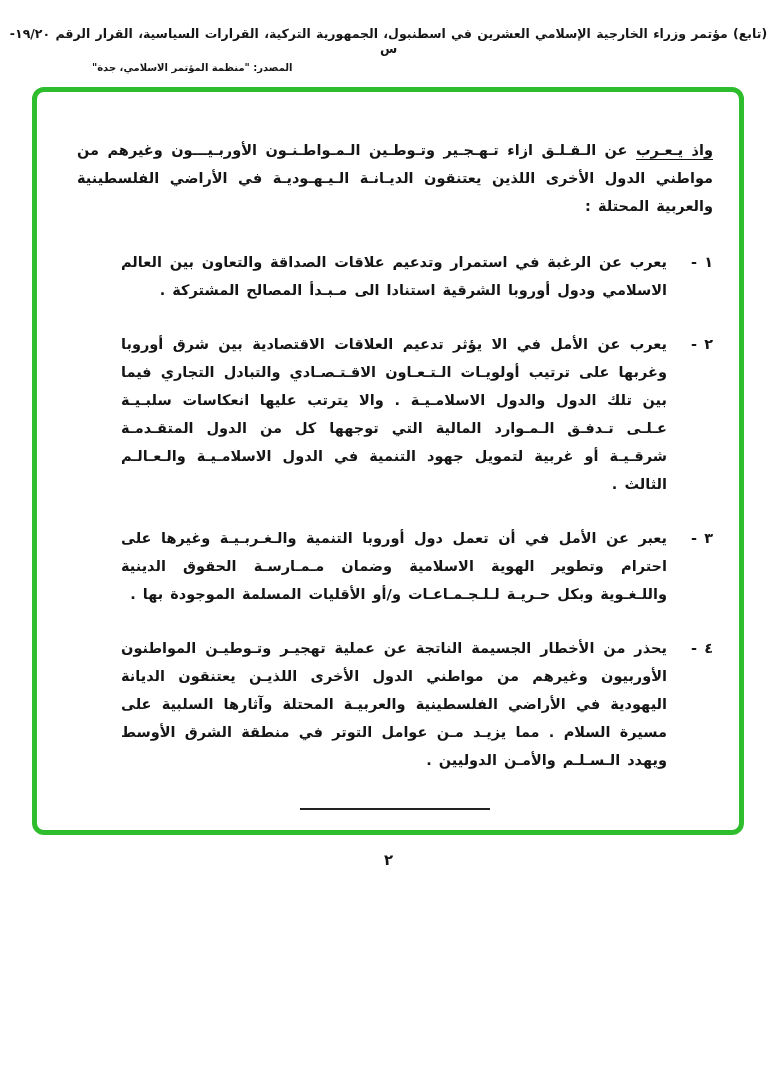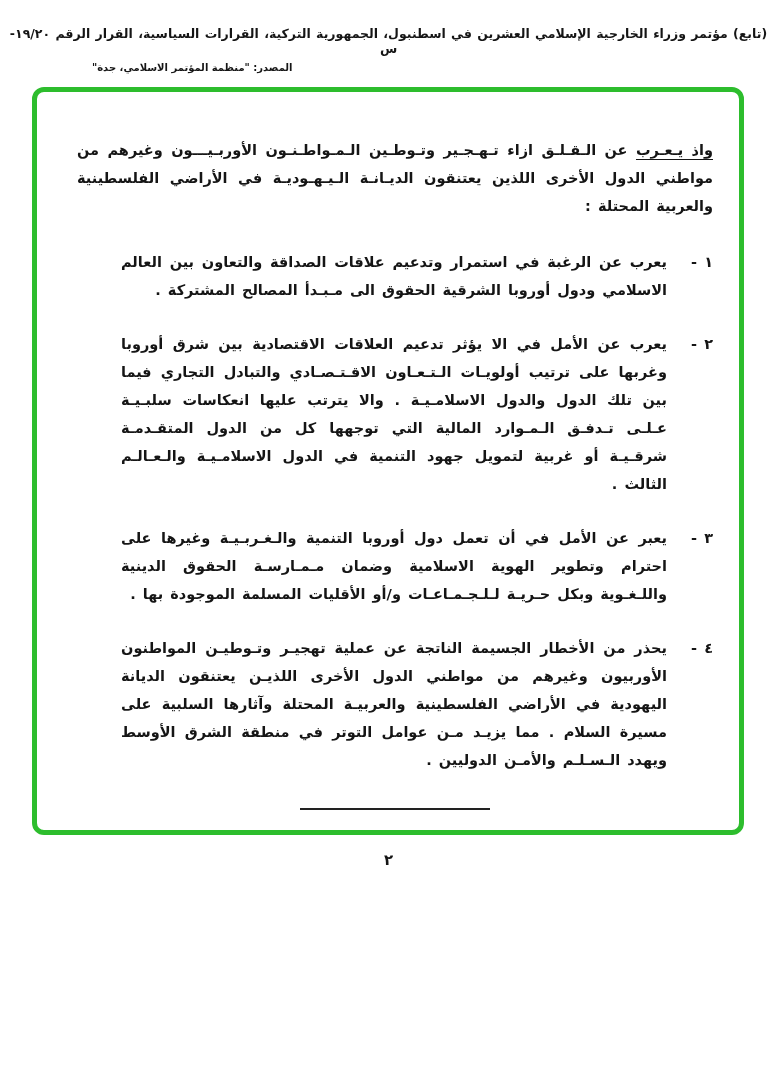--- a/index.html
+++ b/index.html
@@ -107,21 +107,21 @@
 
   <div class="frame">
     <div class="content">
 
       <p class="intro">
         <span class="u">واذ يـعـرب</span><span> عن الـقـلـق ازاء تـهـجـير وتـوطـين الـمـواطـنـون الأوربـيـــون وغيرهم من مواطني الدول الأخرى اللذين يعتنقون الديـانـة الـيـهـوديـة في الأراضي الفلسطينية والعربية المحتلة :</span>
       </p>
 
       <div class="list-item">
         <span class="item-number">١ -</span>
-        <span class="item-text">يعرب عن الرغبة في استمرار وتدعيم علاقات الصداقة والتعاون بين العالم الاسلامي ودول أوروبا الشرقية الحقوق الى مـبـدأ المصالح المشتركة .</span>
+        <span class="item-text">يعرب عن الرغبة في استمرار وتدعيم علاقات الصداقة والتعاون بين العالم الاسلامي ودول أوروبا الشرقية استنادا الى مـبـدأ المصالح المشتركة .</span>
       </div>
 
       <div class="list-item">
         <span class="item-number">٢ -</span>
         <span class="item-text">يعرب عن الأمل في الا يؤثر تدعيم العلاقات الاقتصادية بين شرق أوروبا وغربها على ترتيب أولويـات الـتـعـاون الاقـتـصـادي والتبادل التجاري فيما بين تلك الدول والدول الاسلامـيـة . والا يترتب عليها انعكاسات سلبـيـة عـلـى تـدفـق الـمـوارد المالية التي توجهها كل من الدول المتقـدمـة شرقـيـة أو غربية لتمويل جهود التنمية في الدول الاسلامـيـة والـعـالـم الثالث .</span>
       </div>
 
       <div class="list-item">
         <span class="item-number">٣ -</span>
         <span class="item-text">يعبر عن الأمل في أن تعمل دول أوروبا التنمية والـغـربـيـة وغيرها على احترام وتطوير الهوية الاسلامية وضمان مـمـارسـة الحقوق الدينية واللـغـوية وبكل حـريـة لـلـجـمـاعـات و/أو الأقليات المسلمة الموجودة بها .</span>

